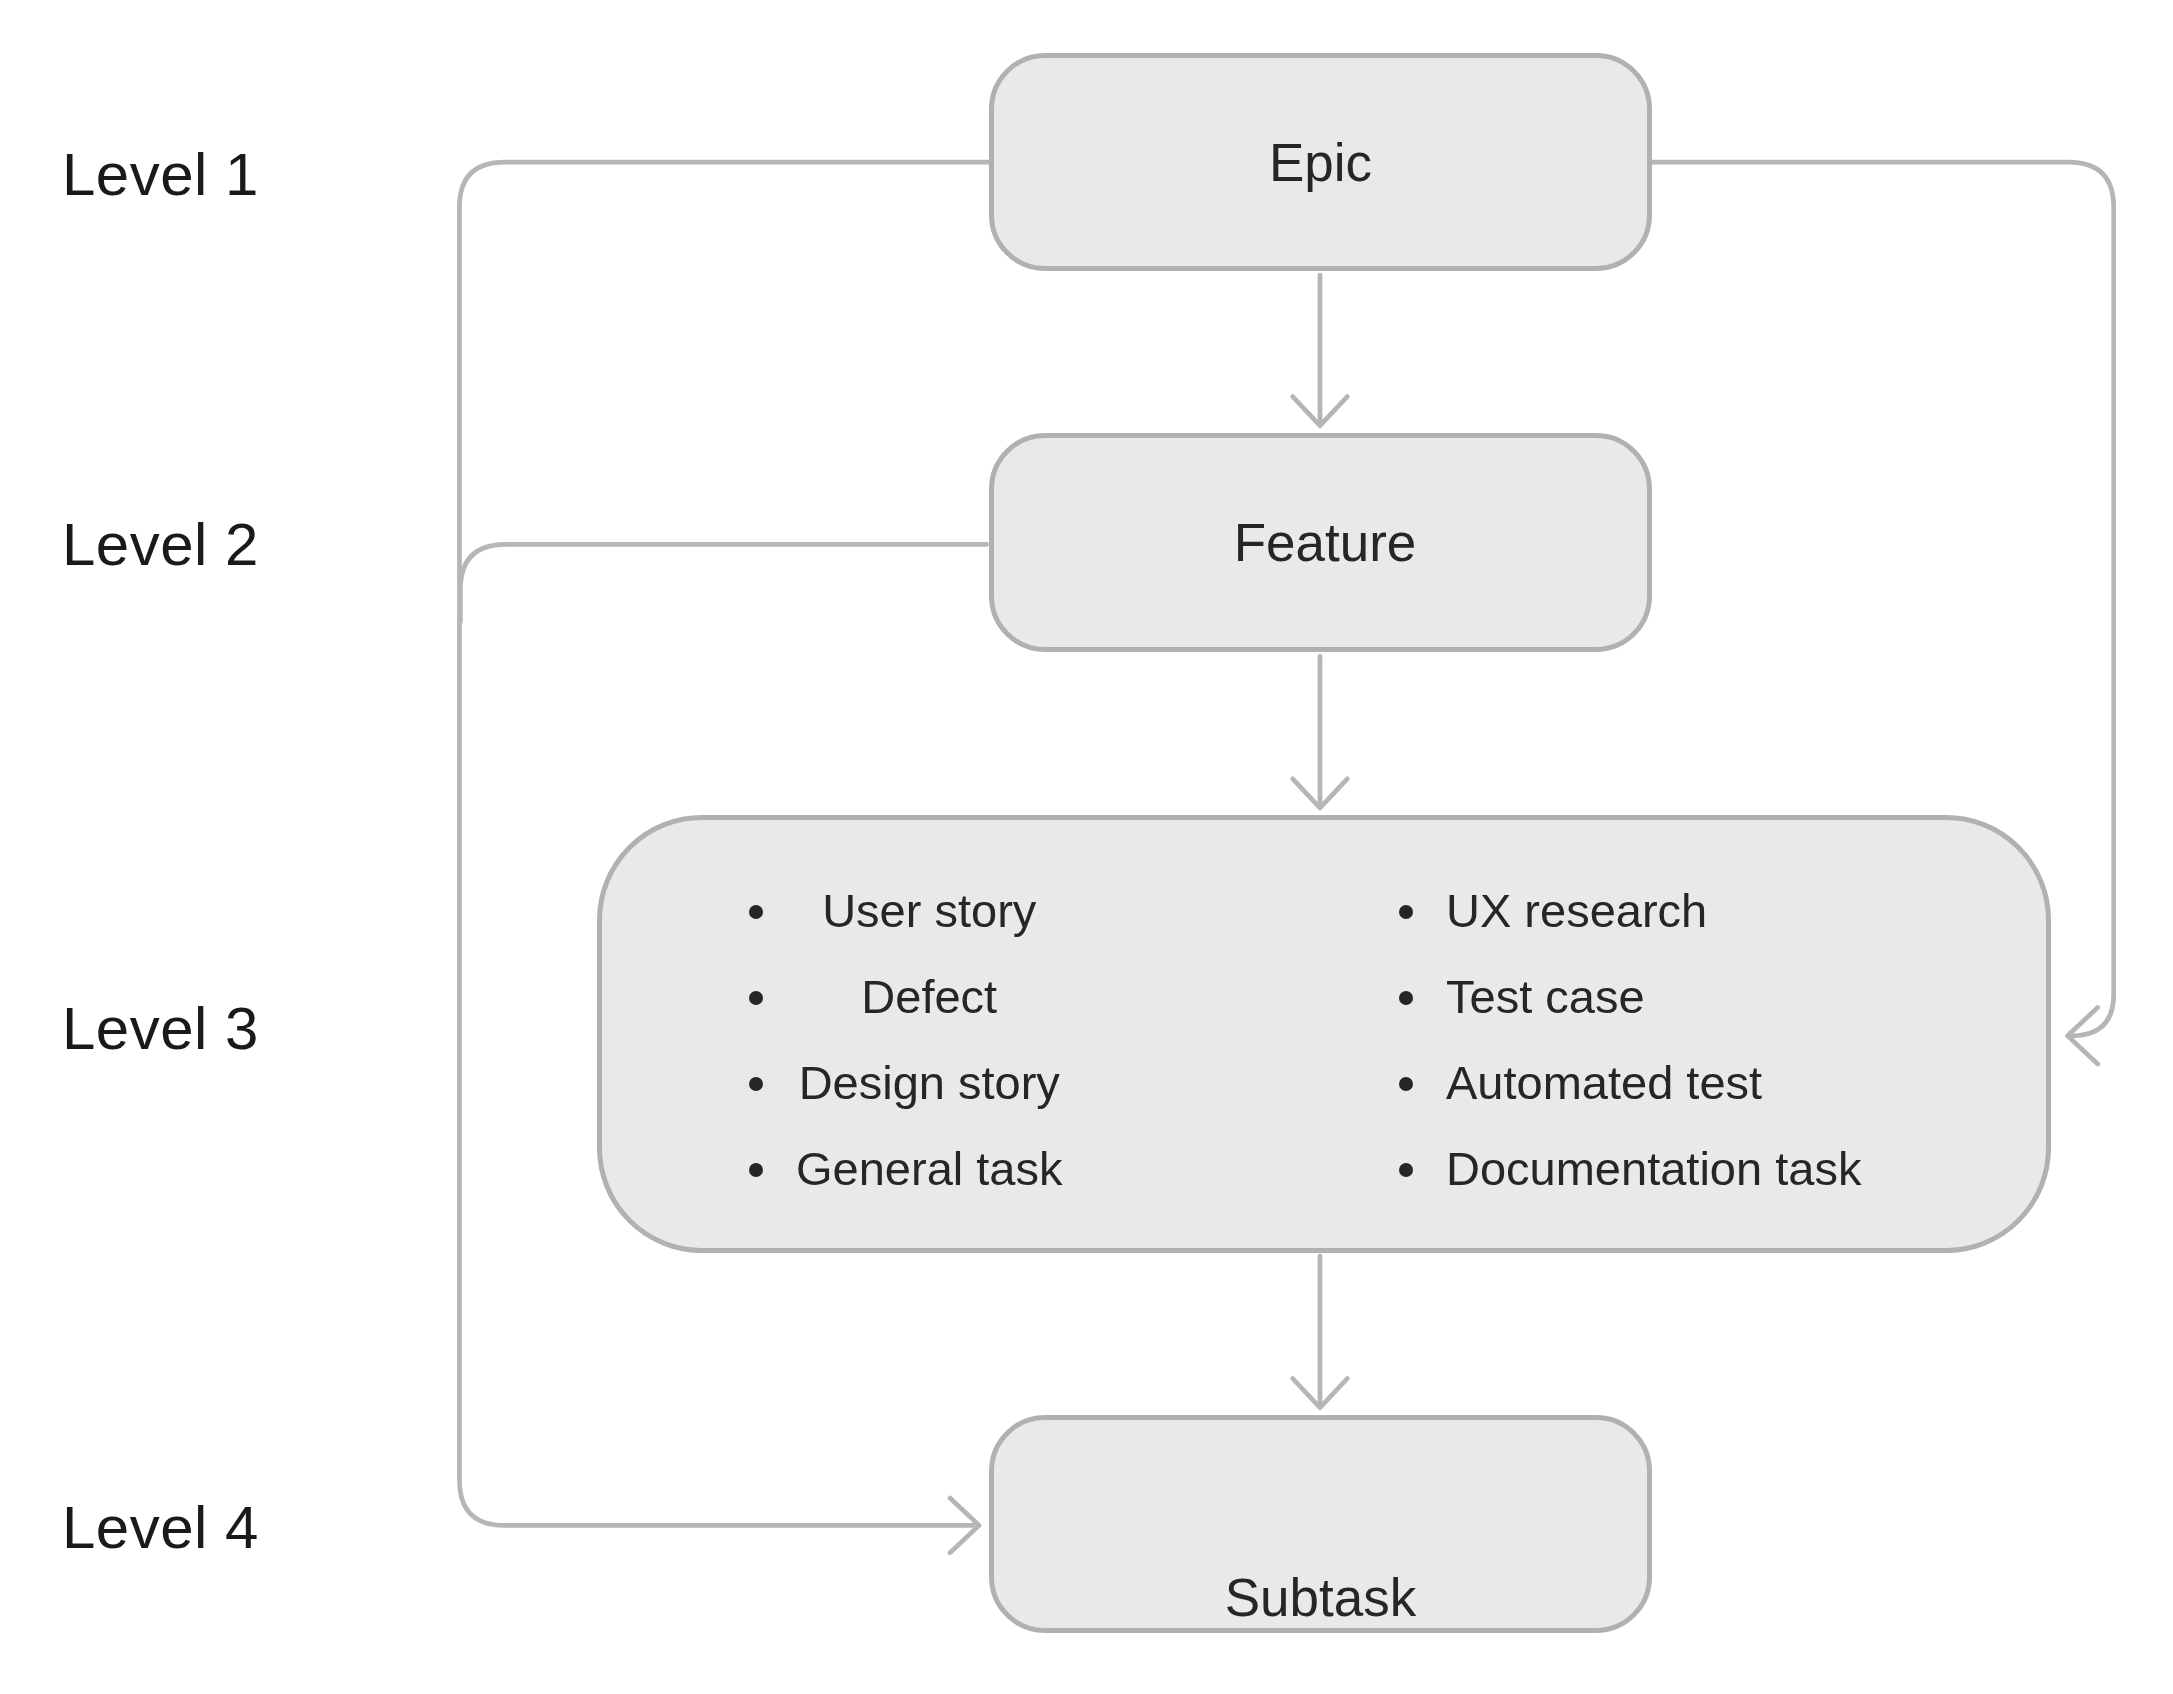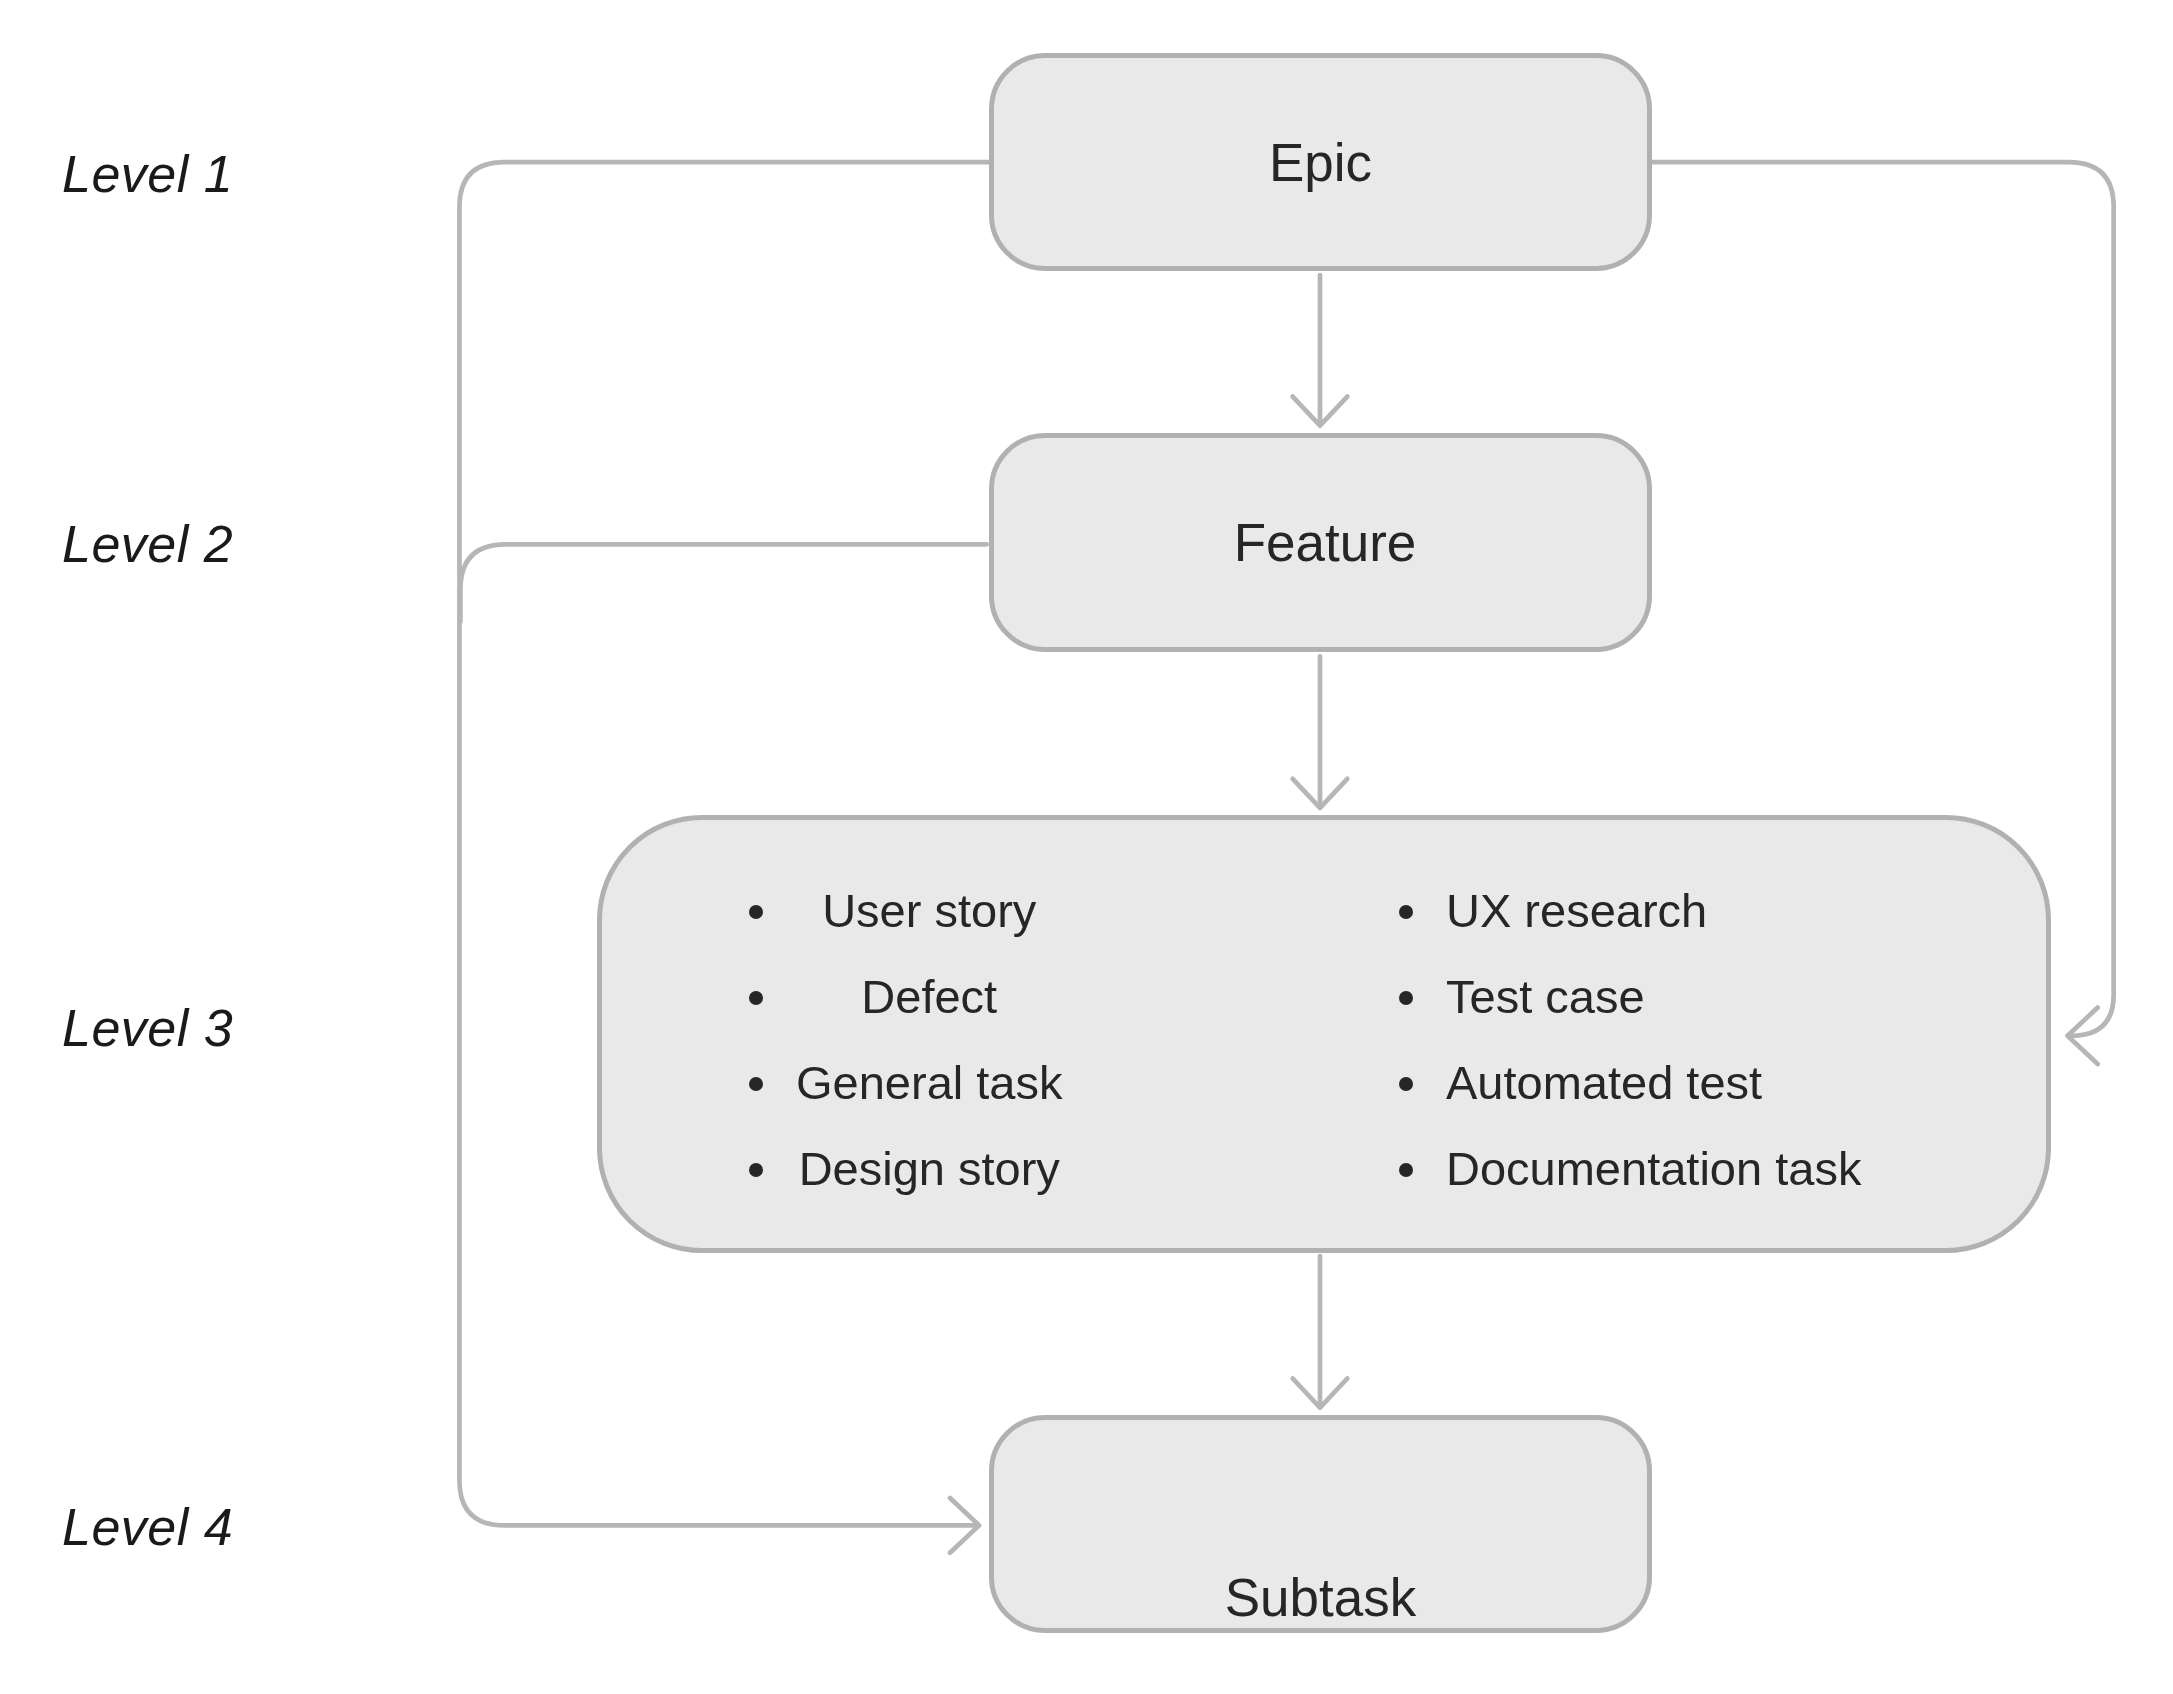--- a/index.html
+++ b/index.html
@@ -16,23 +16,22 @@
     width:2173px;height:1695px;
     background:var(--background);
     font-family:"Liberation Sans", sans-serif;
     overflow:hidden;
   }
   svg.connectors{position:absolute;left:0;top:0;width:2173px;height:1695px;}
   svg.connectors path{fill:none;stroke:var(--line-color);stroke-width:5;stroke-linecap:round;stroke-linejoin:round;}
 
   .level-label{
     position:absolute;left:62px;width:301px;
-    font-size:52px;line-height:55px;color:var(--label-color);
+    font-size:60px;line-height:55px;color:var(--label-color);
     letter-spacing:0.5px;
-    font-style:italic;
   }
   .node{
     position:absolute;
     background:var(--box-fill);
     border:5.6px solid var(--box-border);
     border-radius:56px;
     box-sizing:border-box;
     display:flex;align-items:center;justify-content:center;
     color:var(--text-color);
     font-size:53px;
@@ -98,22 +97,22 @@
   </div>
 
   <div class="node pill" style="top:433px;height:219px;padding-left:9px;">
     <span>Feature</span>
   </div>
 
   <div class="node big">
     <ul class="bullet-col left">
       <li>User story</li>
       <li>Defect</li>
+      <li>Design story</li>
       <li>General task</li>
-      <li>Design story</li>
     </ul>
     <ul class="bullet-col right">
       <li>UX research</li>
       <li>Test case</li>
       <li>Automated test</li>
       <li>Documentation task</li>
     </ul>
   </div>
 
   <div class="node pill" style="top:1415px;align-items:flex-end;">

